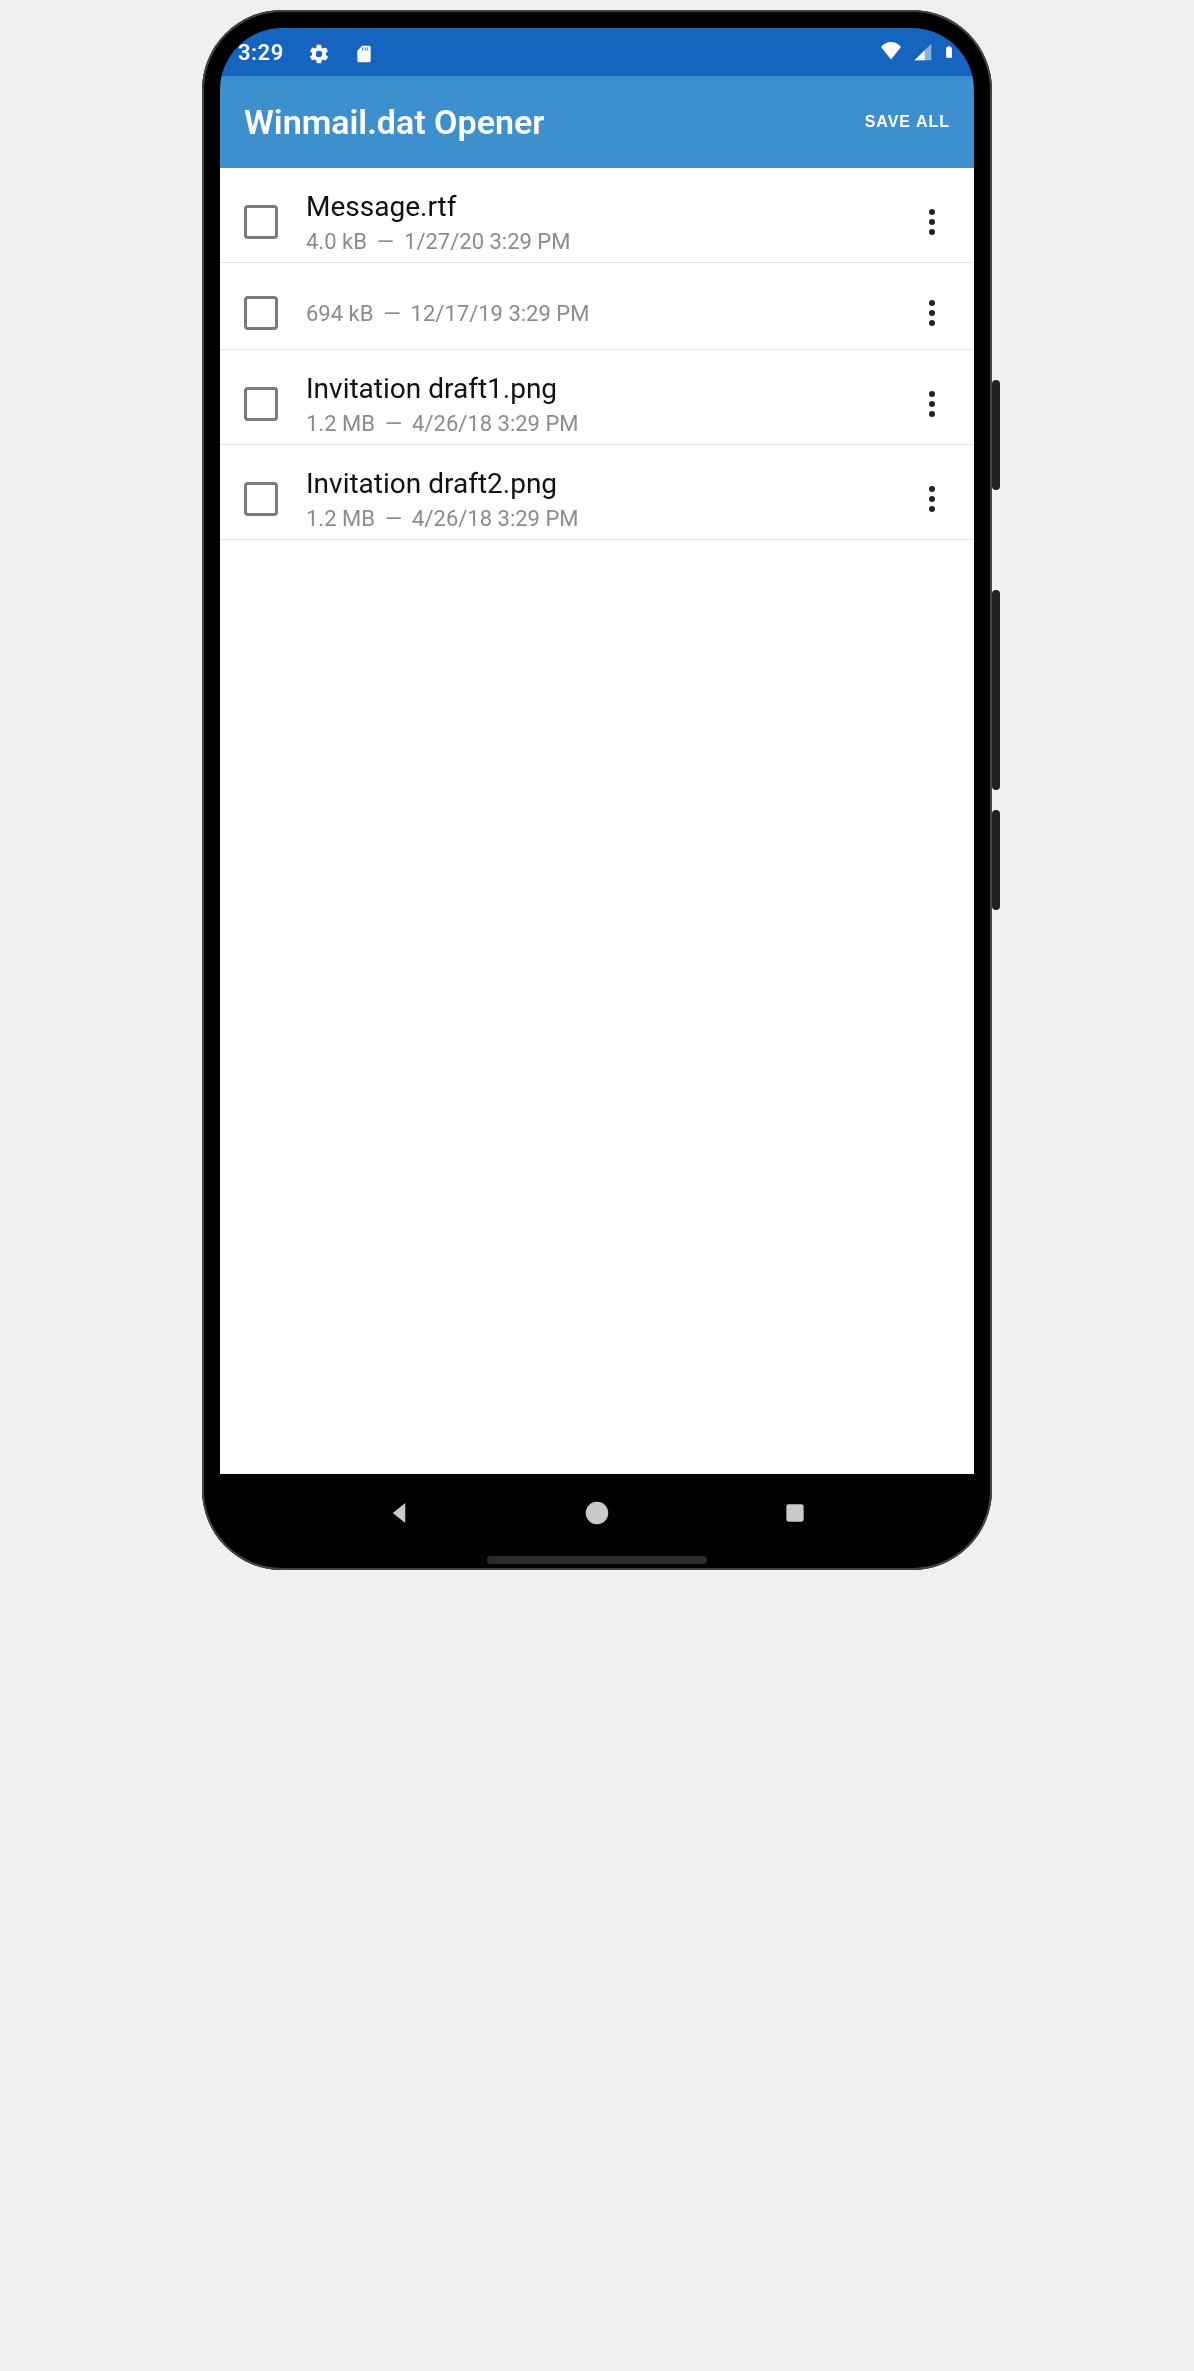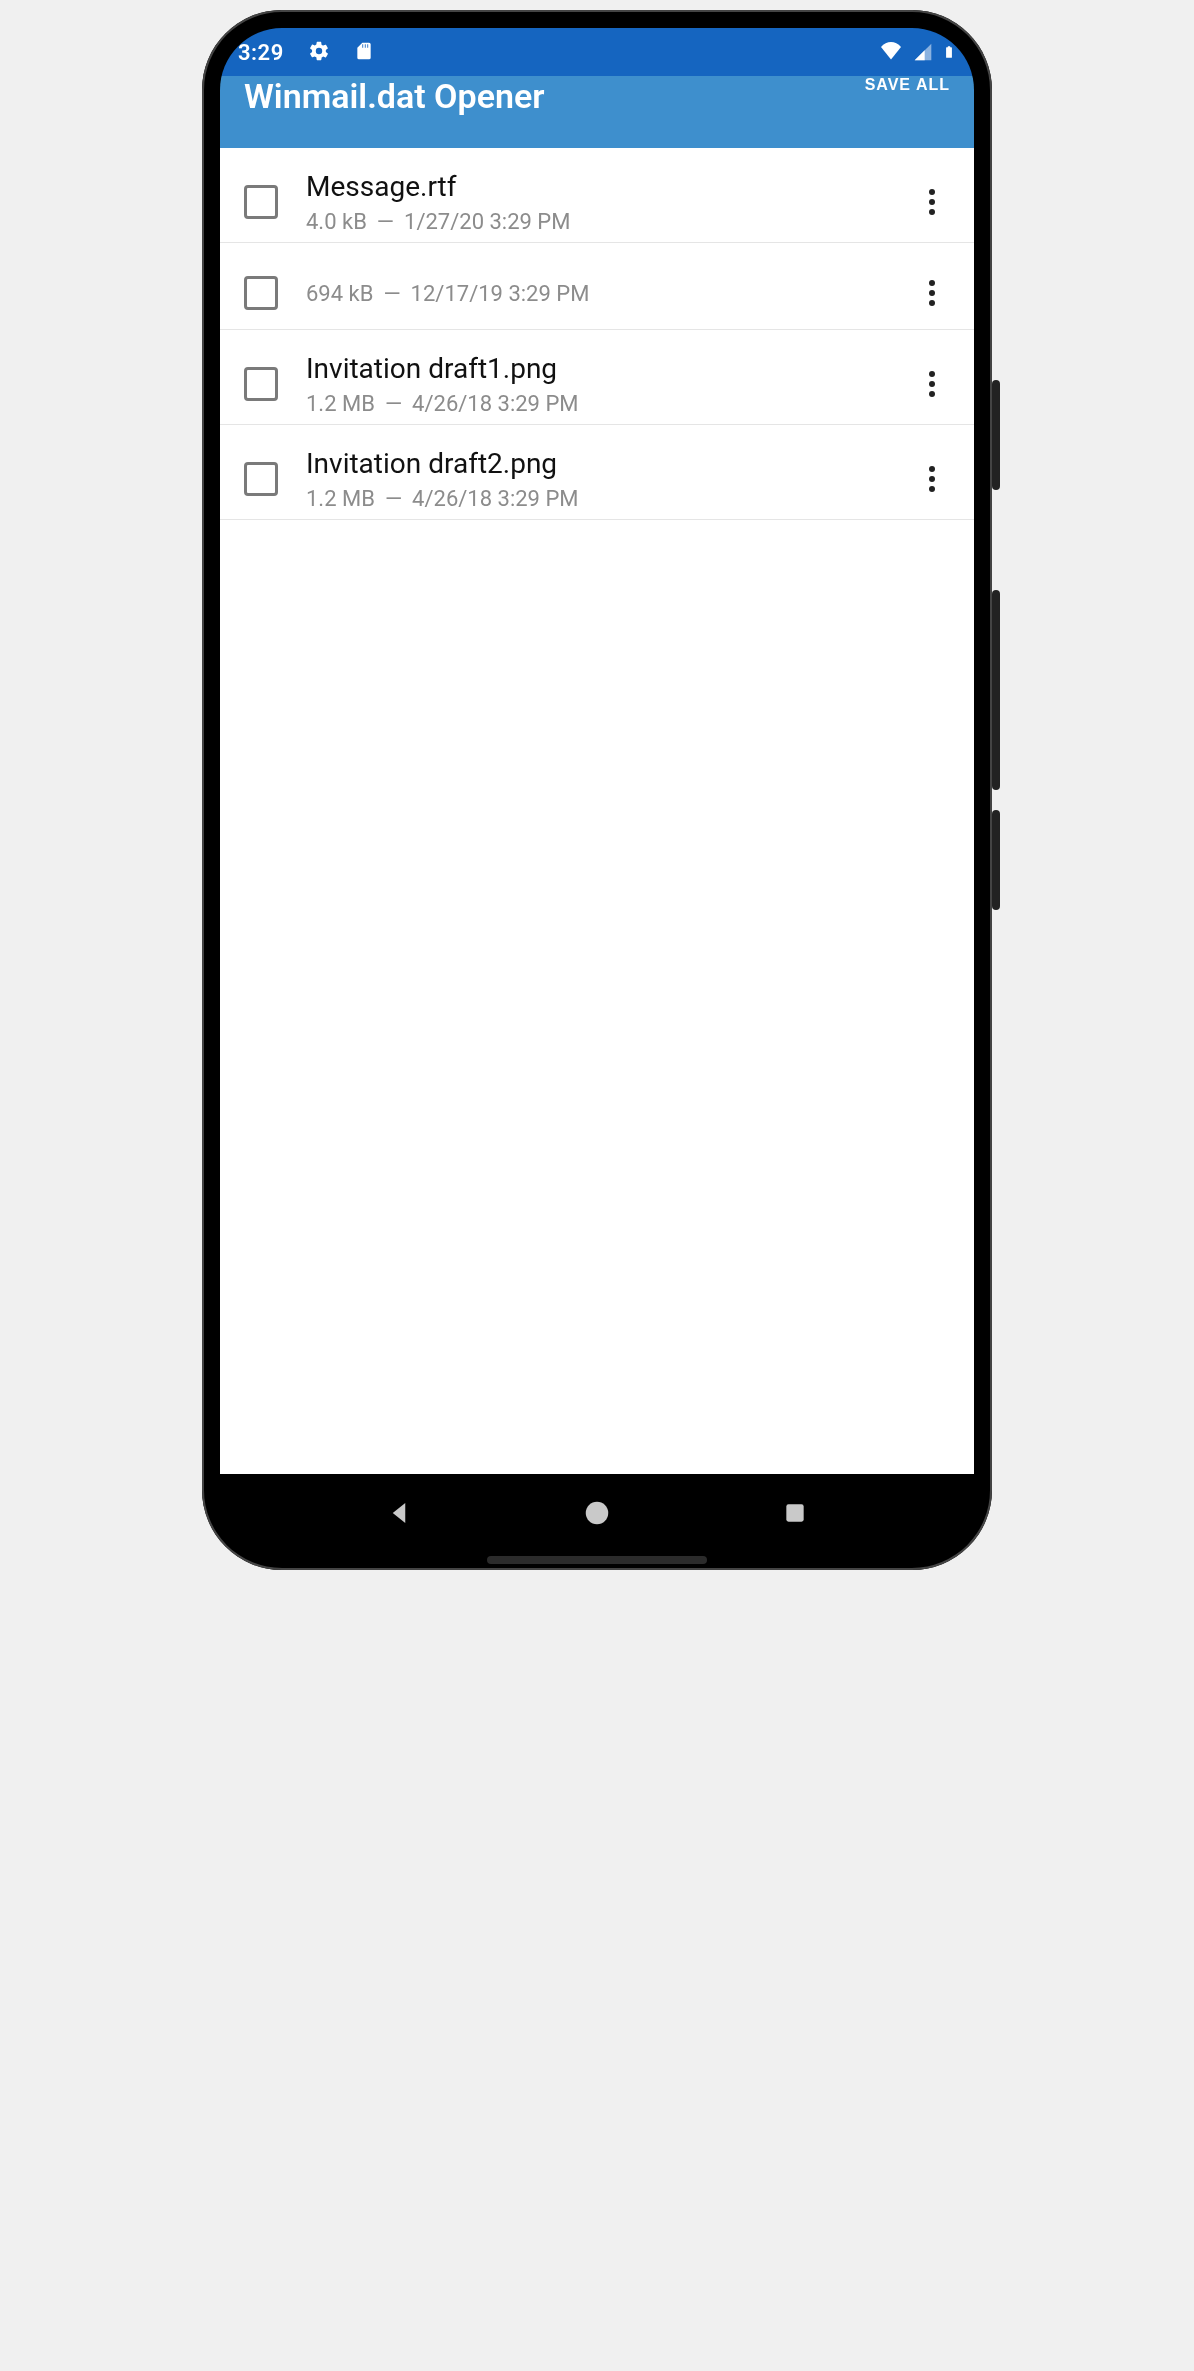--- a/index.html
+++ b/index.html
@@ -43,32 +43,32 @@
   .status-bar {
     height: 48px;
     background: #1565c0;
     color: #fff;
     display: flex;
     align-items: center;
     padding: 0 18px;
     font-size: 22px;
     font-weight: 500;
   }
-  .status-left { display:flex; align-items:flex-start; gap:24px; }
+  .status-left { display:flex; align-items:flex-end; gap:24px; }
   .status-right { margin-left:auto; display:flex; align-items:center; gap:8px; }
   .status-time { font-weight:600; letter-spacing:0.5px; }
   .status-icon { display:inline-flex; }
 
   
   .app-bar {
-    height: 72px;
+    height: 92px;
     background: #3e8fcd;
     color: #fff;
     display: flex;
-    align-items: flex-start;
+    align-items: center;
     padding: 0 24px;
   }
   .app-title {
     font-size: 34px;
     font-weight: 600;
   }
   .app-action {
     margin-left: auto;
     font-size: 16px;
     font-weight: 700;

